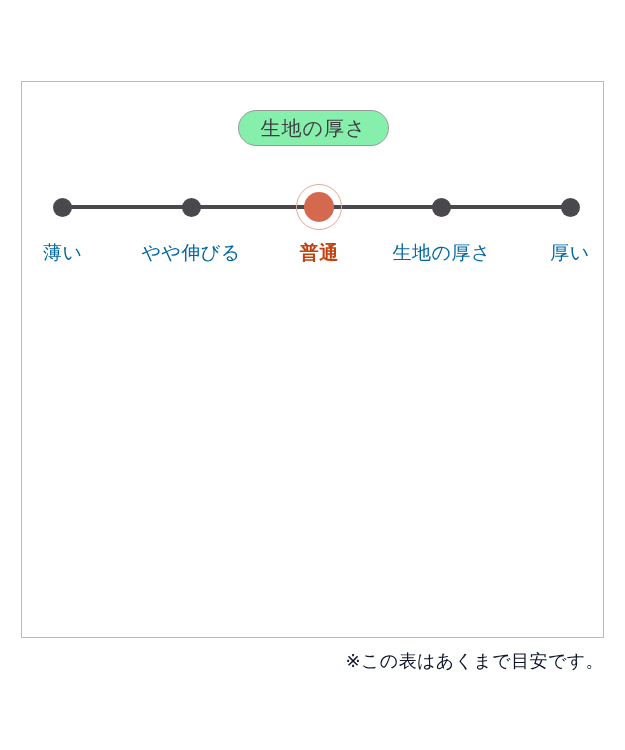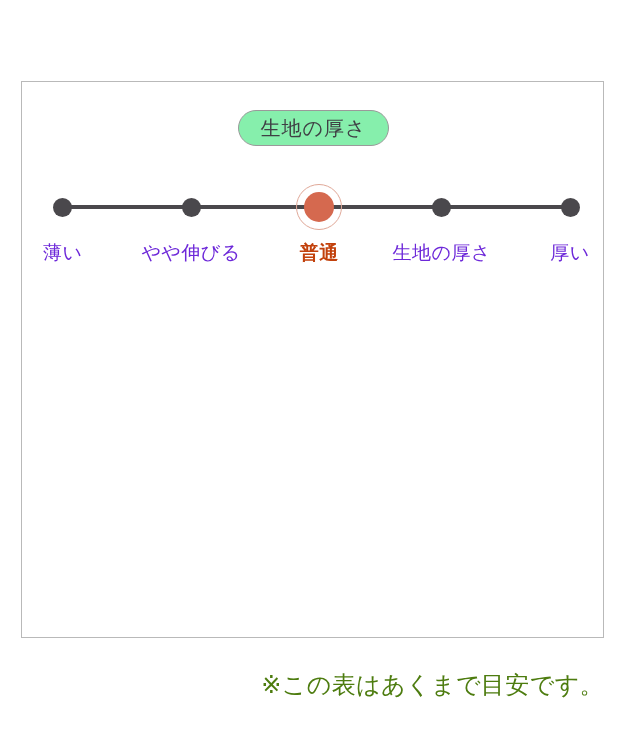--- a/index.html
+++ b/index.html
@@ -105,39 +105,38 @@
     margin-top: 16px;
     height: 28px;
   }
   .label {
     position: absolute;
     top: 0;
     transform: translateX(-50%);
     white-space: nowrap;
     font-size: 19px;
     line-height: 26px;
-    color: #6d28d9;
+    color: #0369a1;
     letter-spacing: 0.5px;
   }
   .label.active {
     font-weight: bold;
     color: #c2410c;
   }
 
   
   .footnote {
     position: absolute;
     right: 21px;
     top: 648px;
-    font-size: 24px;
+    font-size: 18px;
     line-height: 26px;
-    color: #4d7c0f;
+    color: #0f172a;
     letter-spacing: 0.4px;
     white-space: nowrap;
-    margin-top: 24px;
   }
 </style>
 </head>
 <body>
 
 <div id="root">
 
   <div class="card">
 
     <div class="section" id="section-thickness">

